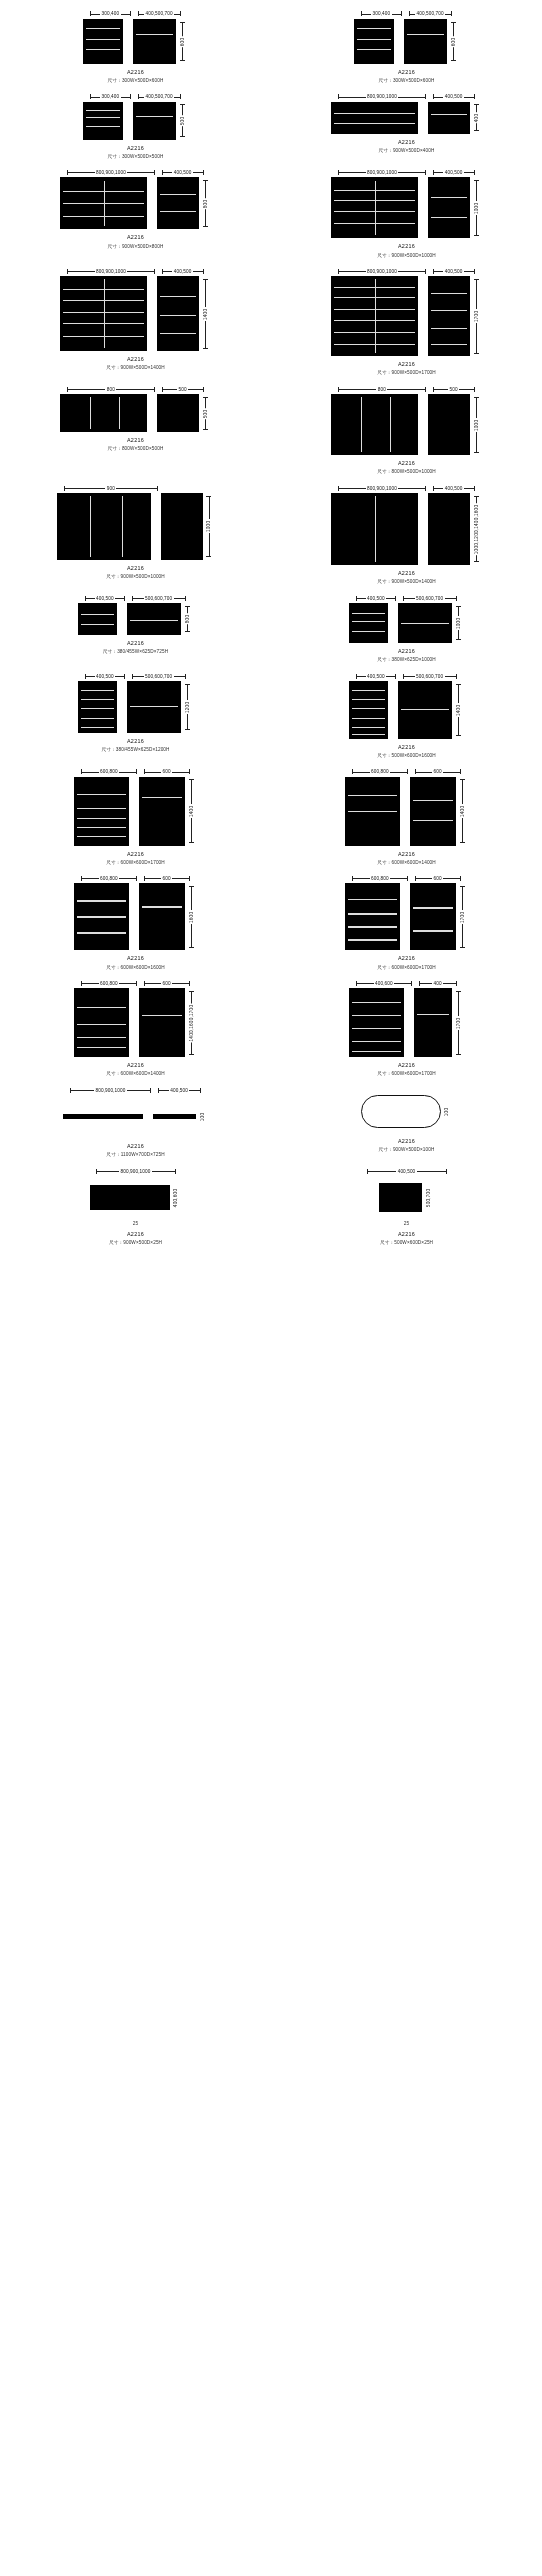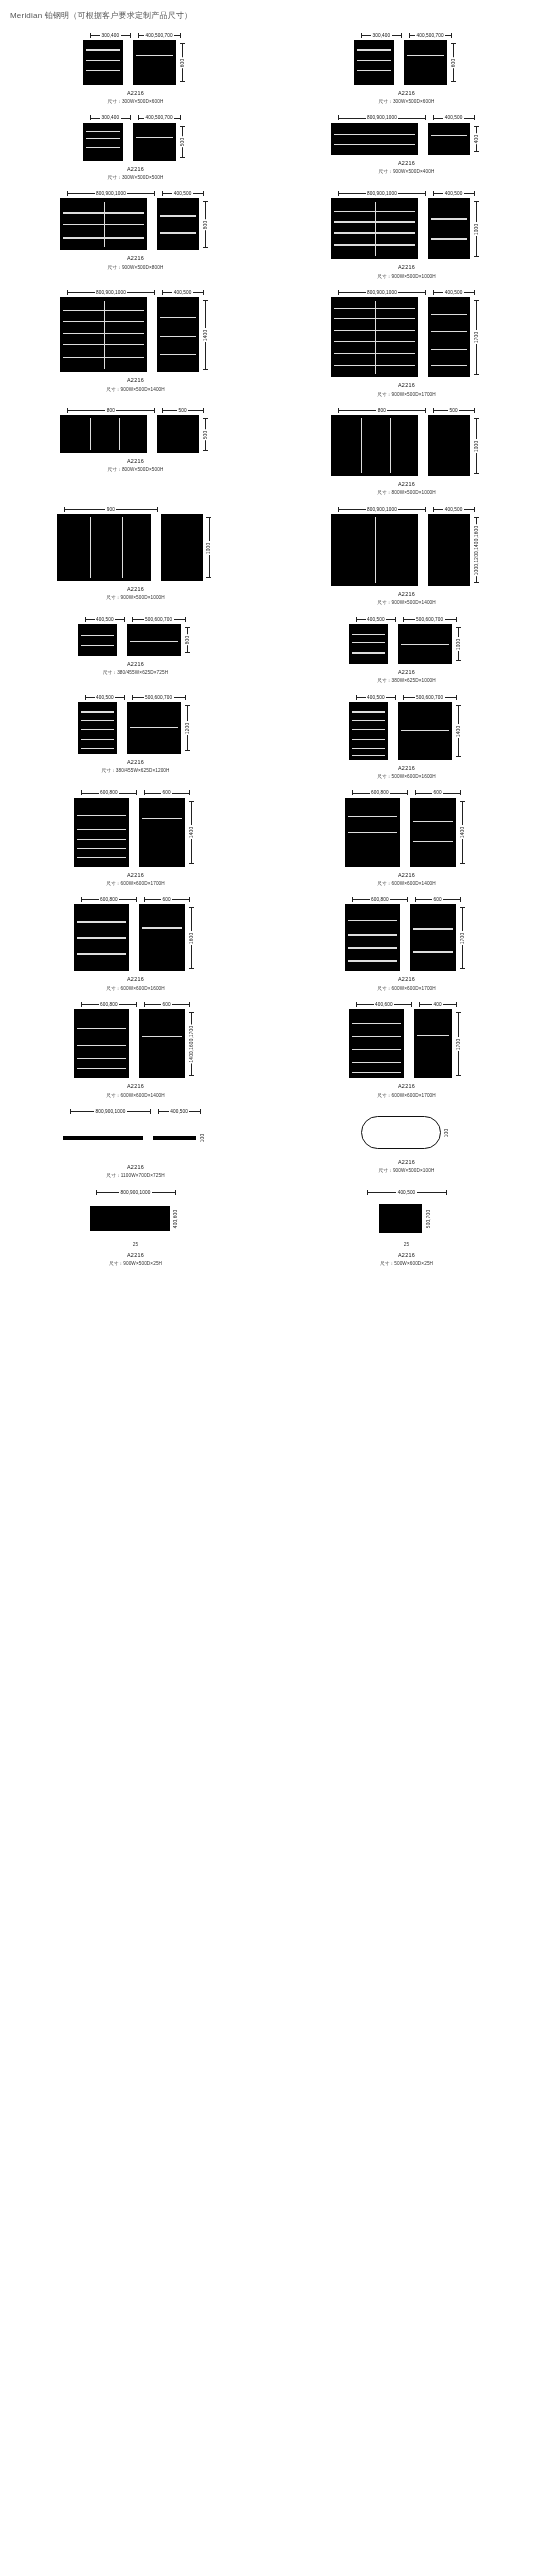--- a/index.html
+++ b/index.html
@@ -114,21 +114,20 @@
     border:1.1px solid #111;
     border-radius:19px;
     background:#fff;
   }
 </style>
 </head>
 <body>
 
 <div id="page">
 
-  <div class="page-title">Meridian 铂钢明（可根据客户要求定制产品尺寸）</div>
 
   <div class="grid" id="grid">
       <div class="cell">
         <div class="dimrow">
           <div class="dimseg" style="width: 40px;">
             <span class="tick"></span>
             <span class="line"></span>
             <span class="txt">300,400</span>
             <span class="line"></span>
             <span class="tick"></span>

